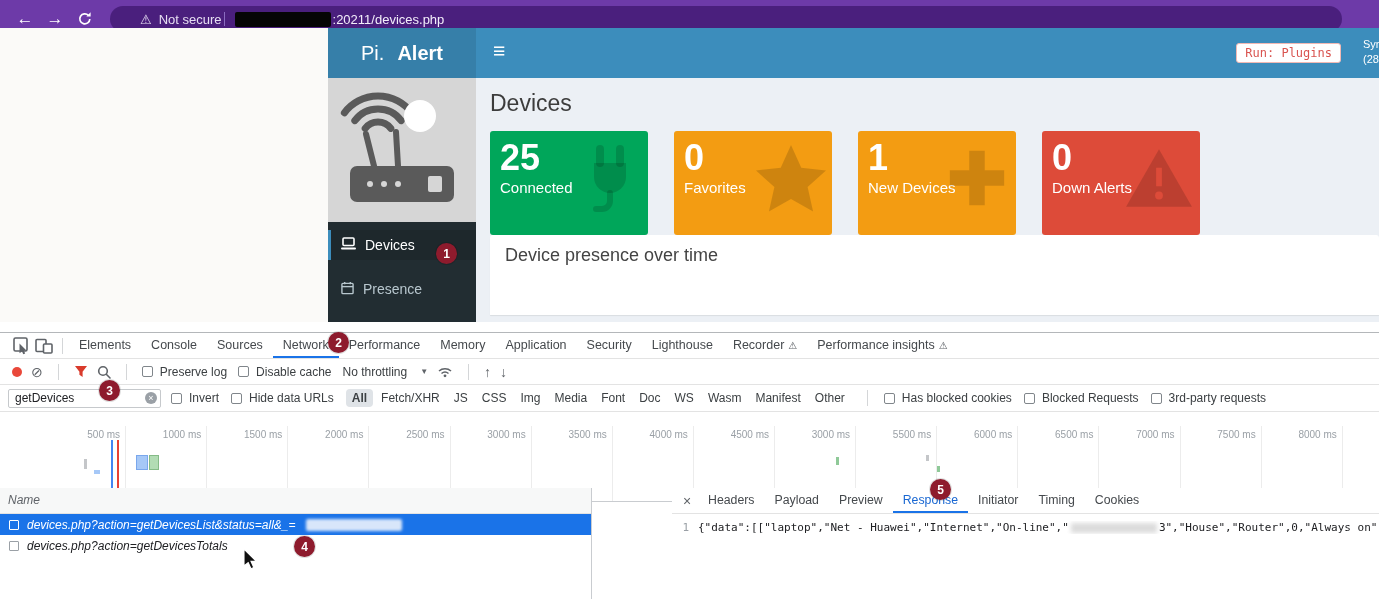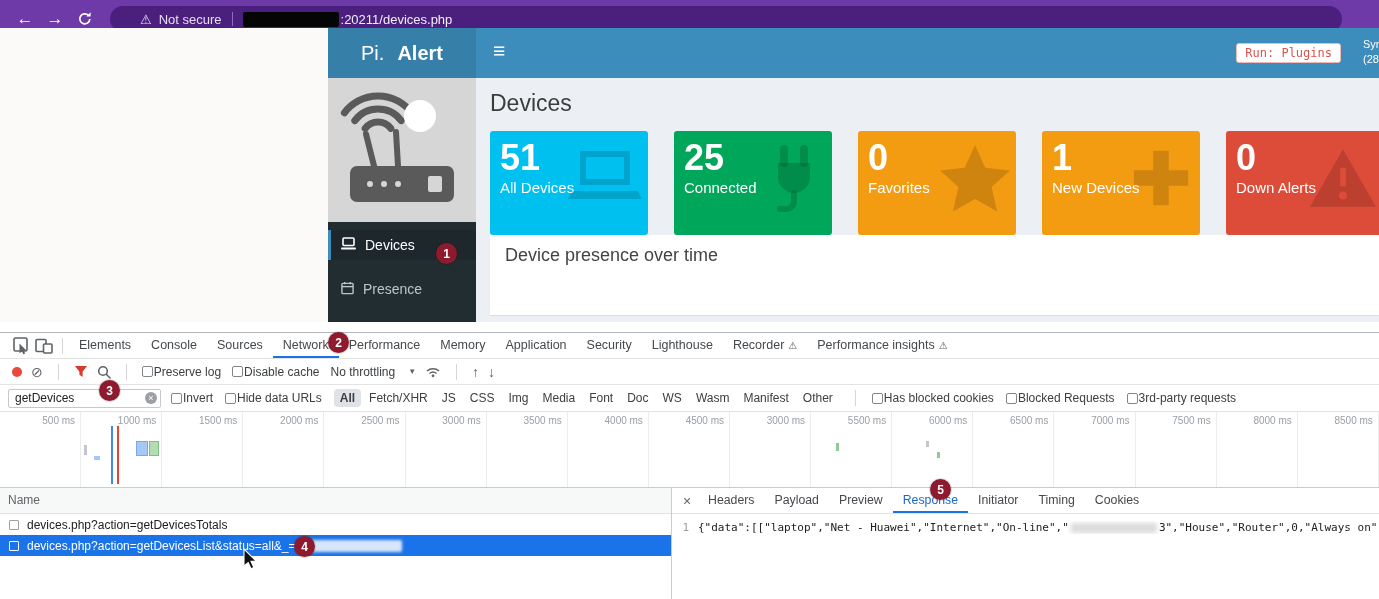--- a/index.html
+++ b/index.html
@@ -5,21 +5,21 @@
   * { margin:0; padding:0; box-sizing:border-box; }
   body { font-family:"Liberation Sans", sans-serif; }
   .screen { position:relative; width:1379px; height:599px; background:#fff; overflow:hidden; font-family:"Liberation Sans", sans-serif; }
 
   
   .browser-bar { position:absolute; left:0; top:0; width:1379px; height:38px; background:#6d3aa8; display:flex; align-items:center; padding-left:10px; }
   .nav-ic { color:#fff; font-size:17px; width:30px; text-align:center; cursor:pointer; }
   .nav-ic.reload { display:flex; justify-content:center; }
   .address-bar { position:relative; margin-left:10px; height:26px; width:1232px; background:#4a1f7d; border-radius:13px; display:flex; align-items:center; padding-left:30px; color:#fff; font-size:13px; }
   .warn { color:#e6def2; font-size:13px; margin-right:7px; }
-  .sec-label { color:#e6def2; margin-right:10px; }
+  .sec-label { color:#e6def2; margin-right:2px; }
   .addr-div { width:1px; height:14px; background:#8a6cc0; margin-right:10px; }
   .redact-black { width:96px; height:15px; background:#050505; border-radius:2px; margin-right:2px; }
   .url { color:#f3eefb; }
 
   
   .page { position:absolute; left:0; top:28px; width:1379px; height:294px; background:#fbfaf8; }
   .app { position:absolute; left:328px; top:0; width:1051px; height:294px; }
   .sidebar { position:absolute; left:0; top:0; width:148px; height:294px; background:#222d32; }
   .logo { height:50px; background:#367fa9; color:#fff; display:flex; align-items:center; justify-content:center; font-size:20px; cursor:pointer; }
   .logo-light { font-weight:400; } .logo-bold { font-weight:700;margin-left:13px; }
@@ -52,38 +52,38 @@
   .vdiv { width:1px; height:16px; background:#d4d6d8; margin:0 6px; flex:0 0 auto; }
   .dt-tabbar { position:absolute; left:0; top:0; width:100%; height:26px; display:flex; align-items:center; border-bottom:1px solid #e3e3e3; padding-left:8px; }
   .dt-ic { width:24px; display:flex; justify-content:center; cursor:pointer; }
   .dt-tab { padding:0 10px; line-height:25px; font-size:12.5px; color:#45494d; cursor:pointer; white-space:nowrap; display:flex; align-items:center; }
   .dt-tab.active { box-shadow:inset 0 -2px 0 #1a73e8; }
   .exp { font-size:10px; margin-left:4px; color:#5f6368; }
   .dt-toolbar { position:absolute; top:26px; left:0; width:100%; height:26px; display:flex; align-items:center; gap:9px; border-bottom:1px solid #e3e3e3; padding-left:12px; }
   .rec-dot { width:10px; height:10px; border-radius:50%; background:#e9483a; cursor:pointer; flex:0 0 auto; }
   .tool-glyph { color:#5f6368; font-size:14px; cursor:pointer; }
   .tool-svg { display:flex; align-items:center; cursor:pointer; }
-  .cb-pair { display:flex; align-items:center; gap:1px; margin-right:2px; cursor:pointer;justify-content:flex-end; }
+  .cb-pair { display:flex; align-items:center; gap:7px; margin-right:2px; cursor:pointer;justify-content:flex-end; }
   .cb { width:11px; height:11px; border:1px solid #80868b; border-radius:2px; background:#fff; display:inline-block; flex:0 0 auto; }
   .cb-label { font-size:12px; color:#3c4043; white-space:nowrap; }
   .throttle { display:flex; align-items:center; gap:13px; color:#3c4043; cursor:pointer; white-space:nowrap; }
   .caret { font-size:8px; color:#5f6368; }
   .dt-filterbar { position:absolute; top:52px; left:0; width:100%; height:27px; display:flex; align-items:center; gap:10px; border-bottom:1px solid #e3e3e3; padding-left:8px; }
   .filter-wrap { position:relative; width:153px; height:19px; flex:0 0 auto; }
   .filter-input { width:153px; height:19px; border:1px solid #c6c9cc; border-radius:2px; background:#fff; font:12px "Liberation Sans", sans-serif; color:#202124; padding:0 18px 0 6px; outline:none; }
   .filter-clear { position:absolute; right:4px; top:3.5px; width:12px; height:12px; border-radius:50%; background:#9aa0a6; color:#fff; font-size:9px; line-height:12px; text-align:center; cursor:pointer; }
   .types { display:flex; gap:2px; align-items:center; }
   .ftype { padding:2px 6px; border-radius:4px; color:#3c4043; white-space:nowrap; cursor:pointer; }
   .ftype.active { background:#dfe3e7; font-weight:700; }
-  .dt-timeline { position:absolute; top:79px; left:0; width:100%; height:76px; border-bottom:1px solid #c9ccd0; overflow:hidden; cursor:pointer; }
+  .dt-timeline { position:absolute; top:93px; left:0; width:100%; height:76px; border-bottom:1px solid #c9ccd0; overflow:hidden; cursor:pointer;padding-left:45px; }
   .ticks { display:flex; height:100%; }
   .tick { flex:0 0 81.12px; border-right:1px solid #ececec; font-size:10px; color:#9aa0a6; text-align:right; padding:3px 5px 0 0; }
   .tm { position:absolute; }
   .dt-bottom { position:absolute; top:155px; left:0; width:100%; height:112px; }
-  .req-list { position:absolute; left:0; top:0; width:672px; height:112px; border-right:1px solid #c9ccd0; background:#fff; overflow:hidden; }
+  .req-list { position:absolute; left:0; top:0; width:592px; height:112px; border-right:1px solid #c9ccd0; background:#fff; overflow:hidden;font-style:italic; }
   .req-header { height:26px; line-height:25px; padding-left:8px; color:#5f6368; border-bottom:1px solid #e3e3e3; background:#f7f8f8; cursor:pointer; }
   .req-row { height:21px; display:flex; align-items:center; gap:8px; padding-left:9px; font-size:12px; color:#202124; cursor:pointer; }
   .req-ic { width:10px; height:10px; border:1px solid #9aa0a6; border-radius:1px; flex:0 0 auto; }
   .req-row.selected { background:#1a73e8; color:#fff; }
   .req-row.selected .req-ic { border-color:#fff; }
   .req-name { white-space:nowrap; }
   .redact-blue { width:96px; height:12px; background:#d8e6fa; border-radius:2px; filter:blur(1.5px); margin-left:2px; flex:0 0 auto; }
   .details { position:absolute; left:672px; top:0; width:707px; height:112px; background:#fff; }
   .det-tabbar { height:26px; display:flex; align-items:center; border-bottom:1px solid #e3e3e3; padding-left:4px; }
   .det-close { width:22px; text-align:center; color:#5f6368; font-size:14px; cursor:pointer; }
@@ -181,30 +181,20 @@
         <span class="run-plugins">Run: Plugins</span>
         <span class="nav-right">
           <span>Sym</span>
           <span>(28,</span>
         </span>
       </div>
 
       <div class="content">
         <h1 class="page-title">Devices</h1>
         <div class="stats">
-          <div class="card c1">
-            <div class="card-value">51</div>
-            <div class="card-label">All Devices</div>
-            <span class="card-ic">
-              <svg width="74" height="60" viewBox="0 0 37 30">
-                  <path d="M6 3 h25 v17 h-25 Z M9 6 h19 v11 h-19 Z" fill="rgba(0,0,0,0.15)" fill-rule="evenodd"></path>
-                  <path d="M2 23 h33 l2 4 H0 Z" fill="rgba(0,0,0,0.15)"></path>
-                </svg>
-            </span>
-          </div>
           <div class="card c2">
             <div class="card-value">25</div>
             <div class="card-label">Connected</div>
             <span class="card-ic">
               <svg width="64" height="68" viewBox="0 0 32 34">
                   <path d="M11 2 v7 M21 2 v7" stroke="rgba(0,0,0,0.15)" stroke-width="4" stroke-linecap="round" fill="none"></path>
                   <path d="M8 9 h16 v7 a8 8 0 0 1 -16 0 Z" fill="rgba(0,0,0,0.15)"></path>
                   <path d="M16 24 v4 a4 4 0 0 1 -4 4 h-3" stroke="rgba(0,0,0,0.15)" stroke-width="3" fill="none" stroke-linecap="round"></path>
                 </svg>
             </span>
@@ -391,28 +381,28 @@
       <span class="tm" style="left:136px;top:29px;width:12px;height:15px;background:#a6c8f7;border:1px solid #7aa7ec"></span>
       <span class="tm" style="left:149px;top:29px;width:10px;height:15px;background:#b2dcb4;border:1px solid #85bb87"></span>
       <span class="tm" style="left:836px;top:31px;width:3px;height:8px;background:#8fc998"></span>
       <span class="tm" style="left:926px;top:29px;width:3px;height:6px;background:#c4c6c9"></span>
       <span class="tm" style="left:937px;top:40px;width:3px;height:6px;background:#8fc998"></span>
     </div>
 
     <div class="dt-bottom">
       <div class="req-list">
         <div class="req-header">Name</div>
-        <div class="req-row">
-          <span class="req-ic"></span>
-          <span class="req-name">devices.php?action=getDevicesTotals</span>
-        </div>
         <div class="req-row selected">
           <span class="req-ic"></span>
           <span class="req-name">devices.php?action=getDevicesList&amp;status=all&amp;_=</span>
           <span class="redact-blue"></span>
+        </div>
+        <div class="req-row">
+          <span class="req-ic"></span>
+          <span class="req-name">devices.php?action=getDevicesTotals</span>
         </div>
       </div>
       <div class="details">
         <div class="det-tabbar">
           <span class="det-close">×</span>
           <div class="det-tab">Headers</div>
           <div class="det-tab">Payload</div>
           <div class="det-tab">Preview</div>
           <div class="det-tab active">Response</div>
           <div class="det-tab">Initiator</div>

